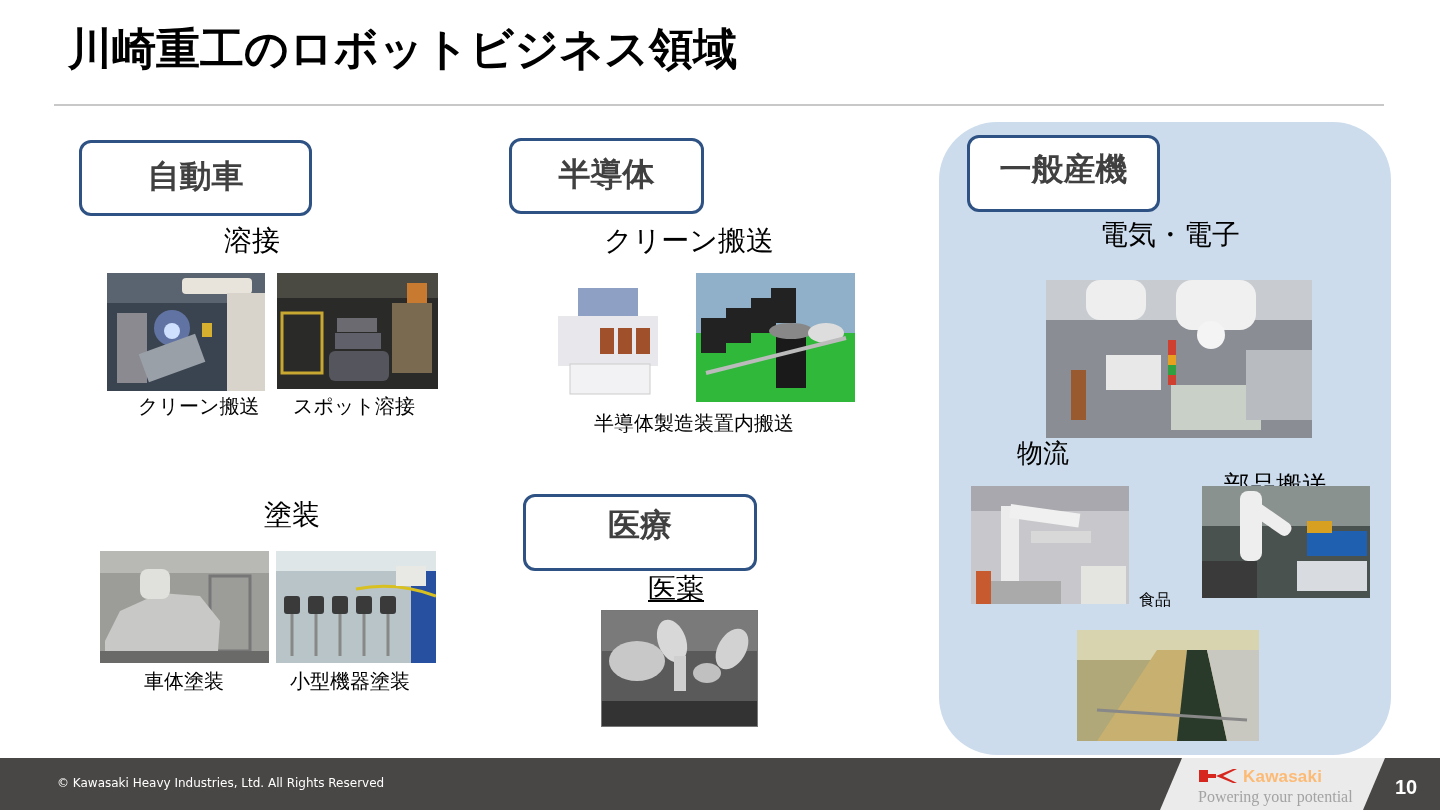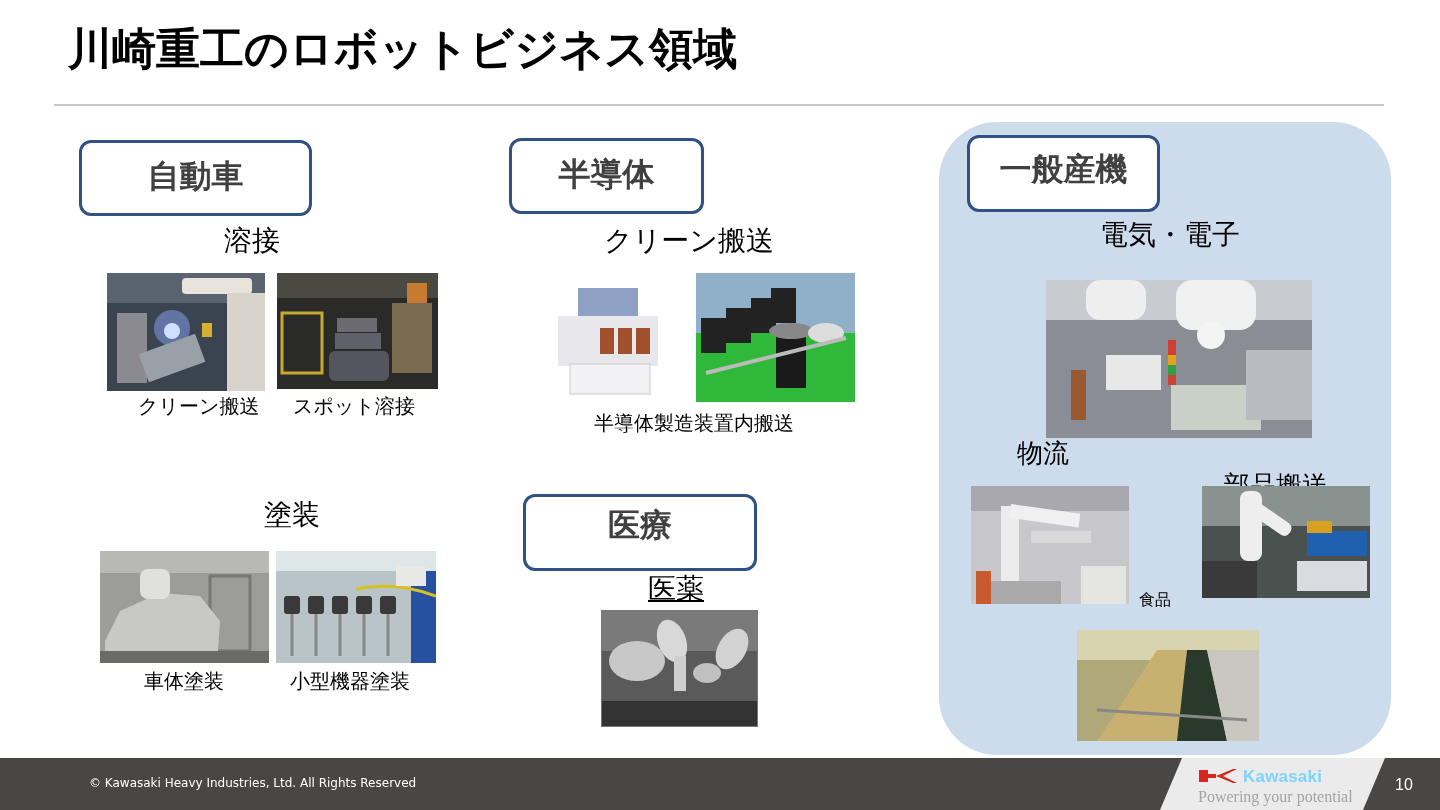--- a/index.html
+++ b/index.html
@@ -31,36 +31,35 @@
     .caption { position: absolute; font-size: 20px; color: #000; white-space: nowrap; }
 
     .photo { position: absolute; overflow: hidden; }
 
     .footer {
       position: absolute; left: 0; top: 758px; width: 1440px; height: 52px; background: #484745;
     }
     .footer-copy {
       position: absolute; left: 57px; top: 18px; font-size: 12px; color: #ffffff;
       font-family: "DejaVu Sans", sans-serif;
-      margin-left: 32px;
     }
     .logo-band {
       position: absolute; left: 1160px; top: 0; width: 225px; height: 52px; background: #ebebeb;
       clip-path: polygon(22px 0, 225px 0, 203px 52px, 0 52px);
     }
     .logo-name {
-      position: absolute; left: 1200px; top: 9px; font-size: 17px; font-weight: bold; color: #7dd3fc;
+      position: absolute; left: 1200px; top: 9px; font-size: 17px; font-weight: bold; color: #fdba74;
       font-family: "Liberation Sans", sans-serif; letter-spacing: 0.2px;
     }
     .logo-mark { position: absolute; left: 1199px; top: 11px; }
     .logo-tag {
       position: absolute; left: 1198px; top: 30px; font-size: 16px; color: #a3a3a3; font-family: Liberation Serif, serif;
     }
     .page-num {
-      position: absolute; left: 1395px; top: 18px; font-size: 16px; font-weight: normal; color: #ffffff;
+      position: absolute; left: 1395px; top: 18px; font-size: 20px; font-weight: bold; color: #ffffff;
       font-family: "Liberation Sans", sans-serif;
     }
   </style>
 </head>
 <body>
 
 <div class="slide-title">川崎重工のロボットビジネス領域</div>
 <div class="title-rule"></div>
 
 <div class="panel-bg"></div>

